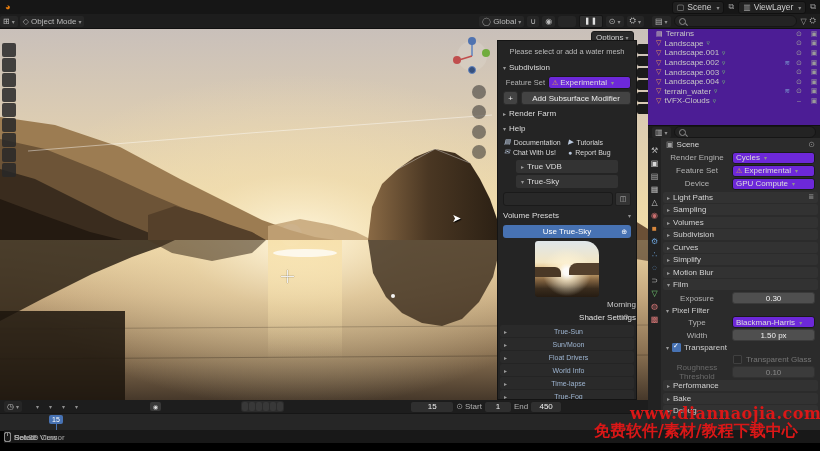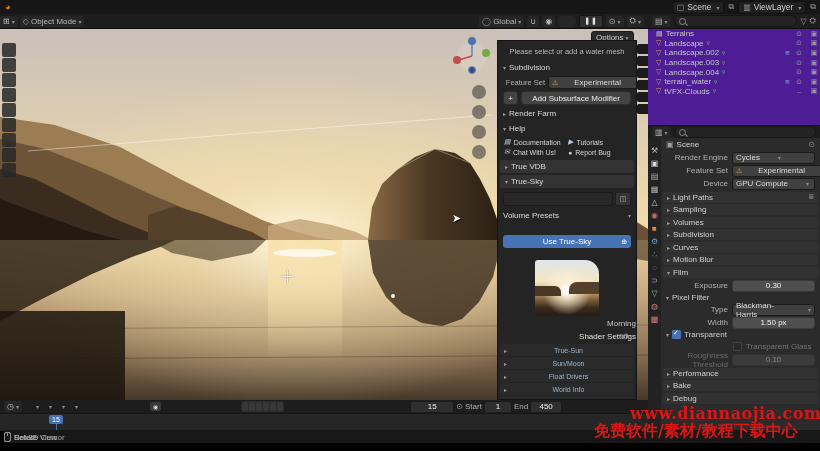--- a/index.html
+++ b/index.html
@@ -40,23 +40,23 @@
   
   .pheader{position:absolute;left:648px;top:125px;width:172px;height:13px;background:#1d1d1d;display:flex;
            align-items:center;gap:3px;padding:0 4px;box-sizing:border-box;border-top:1px solid #101010;}
   .props{position:absolute;left:648px;top:138px;width:172px;height:305px;background:#2b2b2b;}
   .ptabs{position:absolute;left:0;top:0;width:13px;height:100%;background:#222;display:flex;flex-direction:column;
          align-items:center;padding-top:6px;box-sizing:border-box;gap:1px;}
   .ptab{width:13px;height:12px;display:flex;align-items:center;justify-content:center;font-size:7.5px;border-radius:2px 0 0 2px;}
   .pcontent{position:absolute;left:13px;top:0;right:0;bottom:0;font-size:8px;overflow:hidden;}
   .bcrumb{display:flex;align-items:center;gap:3px;height:13px;padding:0 5px;color:#d6d6d6;}
   .prow{display:flex;align-items:center;height:13px;padding:0 5px;gap:4px;}
-  .plabel{width:62px;text-align:right;color:#b2b2b2;flex:none;}
-  .pfield{flex:1;background:#404040;border:1px solid #1a1a1a;border-radius:3px;height:10px;display:flex;
-          align-items:center;padding:0 3px;color:#dcdcdc;gap:16px;}
+  .plabel{width:62px;text-align:center;color:#b2b2b2;flex:none;}
+  .pfield{flex:1;background:#6d28d9;border:1px solid #1a1a1a;border-radius:3px;height:10px;display:flex;
+          align-items:center;padding:0 3px;color:#dcdcdc;gap:2px;}
   .pslider{flex:1;background:#4f4f4f;border:1px solid #3a3a3a;border-radius:3px;height:10px;display:flex;
            align-items:center;justify-content:center;color:#f0f0f0;}
   .sect{display:flex;align-items:center;height:11px;background:#323232;border-radius:2px;margin:1.5px 2px;
         padding:0 4px;color:#d2d2d2;gap:3px;}
   .sect .x2{margin-left:auto;color:#9a9a9a;font-size:7px;}
   .colc::before{content:"▸";font-size:6px;color:#999;}
   .expc::before{content:"▾";font-size:6px;color:#999;}
   .cb{width:7px;height:7px;border:1px solid #5a5a5a;background:#252525;border-radius:1px;display:inline-block;flex:none;}
   .cb.on{background:#4772b3;border-color:#4772b3;position:relative;}
   .cb.on::after{content:"✓";position:absolute;left:0px;top:-2px;font-size:7px;color:#fff;}
@@ -87,29 +87,29 @@
   .nrow{display:flex;align-items:center;gap:3px;padding:1px 5px;}
   .nlabel{width:42px;text-align:right;color:#b2b2b2;flex:none;font-size:7.5px;}
   .warn{color:#e8b33c;font-size:7px;}
   .btn{background:#434343;border:1px solid #2b2b2b;border-radius:3px;color:#ececec;height:12px;display:flex;
        align-items:center;justify-content:center;flex:1;}
   .plusbtn{background:#434343;border:1px solid #2b2b2b;border-radius:3px;color:#ececec;width:13px;height:12px;
        display:flex;align-items:center;justify-content:center;}
   .helpgrid{display:grid;grid-template-columns:1fr 1fr;gap:2px 2px;padding:2px 6px;}
   .hlink{display:flex;align-items:center;gap:3px;color:#d6d6d6;font-size:7px;}
   .hic{color:#b9c7dc;font-size:7px;}
-  .phead{background:#333;border-radius:2px;margin:2px 2px;display:flex;align-items:center;gap:3px;
+  .phead{background:#333;border-radius:2px;margin:2px 18px;display:flex;align-items:center;gap:3px;
          padding:2px 5px;color:#dcdcdc;}
   .segtabs{display:flex;align-items:center;gap:2px;padding:2px 5px;}
   .seg{flex:1;display:flex;background:#282828;border:1px solid #1a1a1a;border-radius:3px;overflow:hidden;height:12px;}
   .seg span{flex:1;display:flex;align-items:center;justify-content:center;color:#c6c6c6;}
   .sqbtn{width:14px;height:12px;background:#343434;border:1px solid #1f1f1f;border-radius:2px;display:flex;
          align-items:center;justify-content:center;color:#bbb;font-size:7px;}
   .bluebtn{background:#4772b3;border-radius:3px;color:#fff;height:13px;display:flex;align-items:center;
-           justify-content:center;margin:12px 5px;position:relative;}
+           justify-content:center;margin:2px 5px;position:relative;}
   .bluebtn .gl{position:absolute;right:4px;font-size:7px;}
   .preview{width:64px;height:56px;margin:3px auto 1px;border-radius:3px 14px 3px 3px;
     background:
       radial-gradient(circle at 50% 55%, rgba(255,255,255,.95) 0 8%, rgba(255,244,214,.75) 20%, rgba(255,244,214,0) 55%),
       linear-gradient(#dfe6ea 0%, #f3e6c4 38%, #e3bc80 52%, #8a6a45 68%, #3a2c1d 85%, #261c12 100%);
     position:relative;overflow:hidden;}
   .preview::before{content:"";position:absolute;left:0;top:26px;width:26px;height:10px;background:#4a3826;
       border-radius:0 6px 0 0;}
   .preview::after{content:"";position:absolute;right:0;top:22px;width:30px;height:12px;background:#54402c;
       border-radius:8px 0 0 0;}
@@ -452,20 +452,28 @@
 
         <div class="orow">
           <span class="oglyph gobj">▽</span>
           <span>Landscape</span>
           <span class="gdata">▿</span>
           <span class="oextra"></span>
           <span class="oeye">⊙</span>
           <span class="ocam">▣</span>
         </div>
 
+        <div class="orow">
+          <span class="oglyph gobj">▽</span>
+          <span>Landscape.001</span>
+          <span class="gdata">▿</span>
+          <span class="oextra"></span>
+          <span class="oeye">⊙</span>
+          <span class="ocam">▣</span>
+        </div>
 
         <div class="orow">
           <span class="oglyph gobj">▽</span>
           <span>Landscape.002</span>
           <span class="gdata">▿</span>
           <span class="oextra">≋</span>
           <span class="oeye">⊙</span>
           <span class="ocam">▣</span>
         </div>
 
@@ -600,20 +608,24 @@
           <div class="sect colc">
             <span>Volumes</span>
             <span class="x2"></span>
           </div>
           <div class="sect colc">
             <span>Subdivision</span>
             <span class="x2"></span>
           </div>
           <div class="sect colc">
             <span>Curves</span>
+            <span class="x2"></span>
+          </div>
+          <div class="sect colc">
+            <span>Simplify</span>
             <span class="x2"></span>
           </div>
           <div class="sect colc">
             <span>Motion Blur</span>
             <span class="x2"></span>
           </div>
         </div>
       <div class="sect expc">
           <span>Film</span>
         </div>

